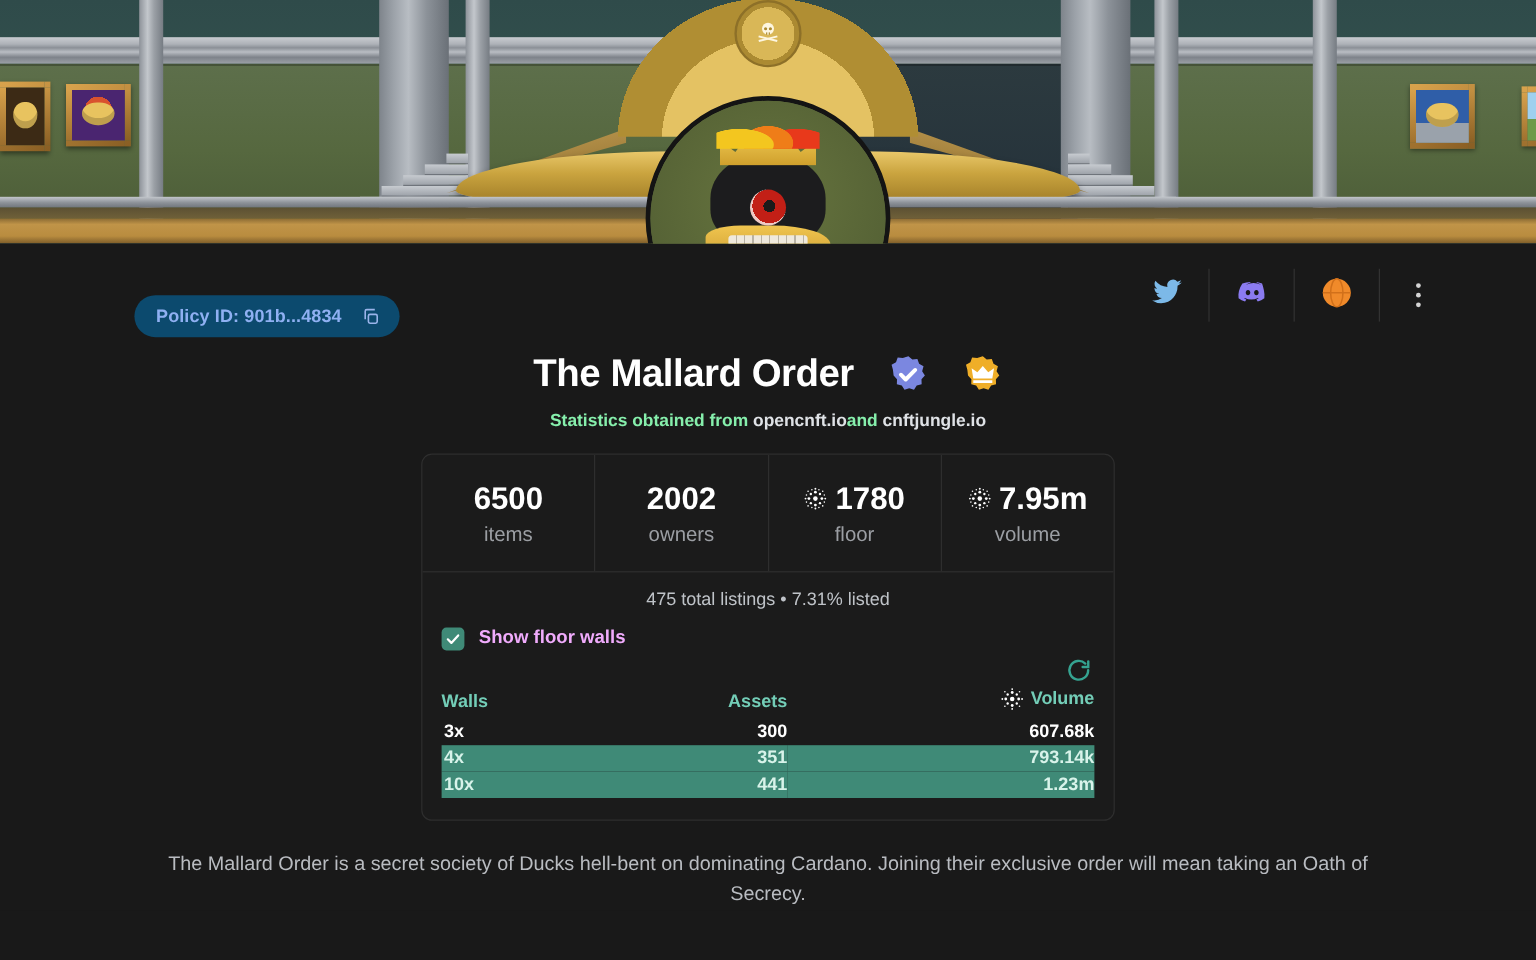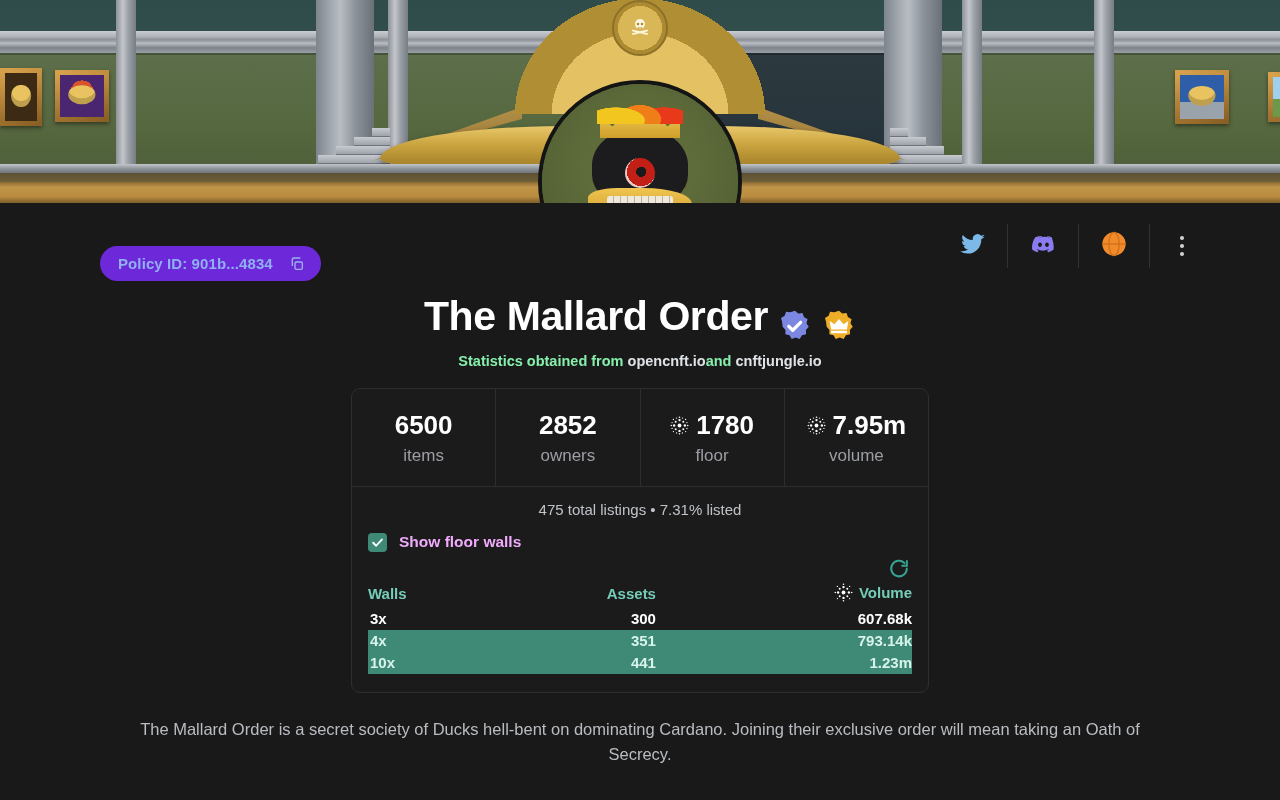--- a/index.html
+++ b/index.html
@@ -172,23 +172,23 @@
     filter: blur(.4px);
   }
 
   
   .page { position: relative; width: 1280px; background: #191919; }
 
   .toprow {
     position: relative; height: 86px;
   }
   .policy-pill {
-    position: absolute; left: 100px; top: 246px - 203px;
+    position: absolute; left: 112px; top: 246px - 203px;
     display: inline-flex; align-items: center; gap: 16px;
-    background: #6d28d9;
+    background: #0c4a6e;
     border-radius: 20px;
     padding: 9px 16px 9px 18px;
     cursor: pointer;
   }
   .policy-pill .txt {
     color: #8fb0f2; font-size: 15px; font-weight: bold; letter-spacing: .1px;
   }
   .copy-icon { width: 16px; height: 16px; display:block; }
 
   .socials {
@@ -199,25 +199,25 @@
   .s-btn {
     width: 34px; height: 34px; display: flex; align-items: center; justify-content: center;
     cursor: pointer;
   }
   .dots { display: flex; flex-direction: column; gap: 4px; padding: 0 12px; cursor: pointer;}
   .dots i { width: 4px; height: 4px; border-radius: 50%; background: #d4d4d4; display: block; }
 
   .title {
     text-align: center;
     color: #fff;
-    font-size: 41px;
+    font-size: 32px;
     font-weight: bold;
     letter-spacing: -.4px;
     margin-top: 4px;
-    display: flex; align-items: flex-end; justify-content: center; gap: 10px;
+    display: flex; align-items: center; justify-content: center; gap: 28px;
   }
   .badge { width: 34px; height: 34px; display: inline-block; }
 
   .subtitle {
     text-align: center; margin-top: 13px;
     font-size: 14.5px; color: #8c8f95; font-weight: bold;
   }
   .subtitle a { color: #dfe2e6; text-decoration: none; }
   .subtitle .light { color: #86efac; font-weight: bold; }
 
@@ -453,21 +453,21 @@
   <div class="card">
     <div class="stats">
       <div class="stat">
         <div class="val">
           <span>6500</span>
         </div>
         <div class="lbl">items</div>
       </div>
       <div class="stat">
         <div class="val">
-          <span>2852</span>
+          <span>2002</span>
         </div>
         <div class="lbl">owners</div>
       </div>
       <div class="stat">
         <div class="val">
           <span>
             <svg class="ada" viewBox="0 0 24 24" fill="#fff">
               <circle cx="12" cy="12" r="2.4"></circle>
               <circle cx="12" cy="5.2" r="1.5"></circle>
                 <circle cx="12" cy="18.8" r="1.5"></circle>

